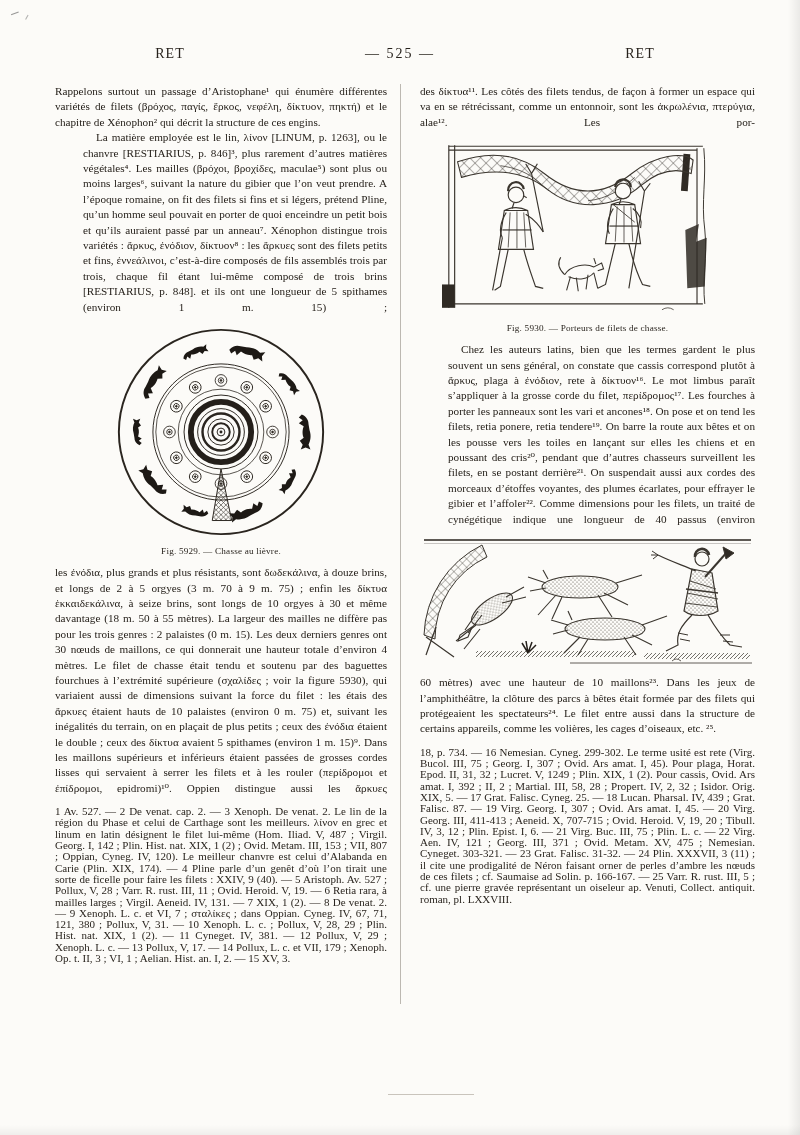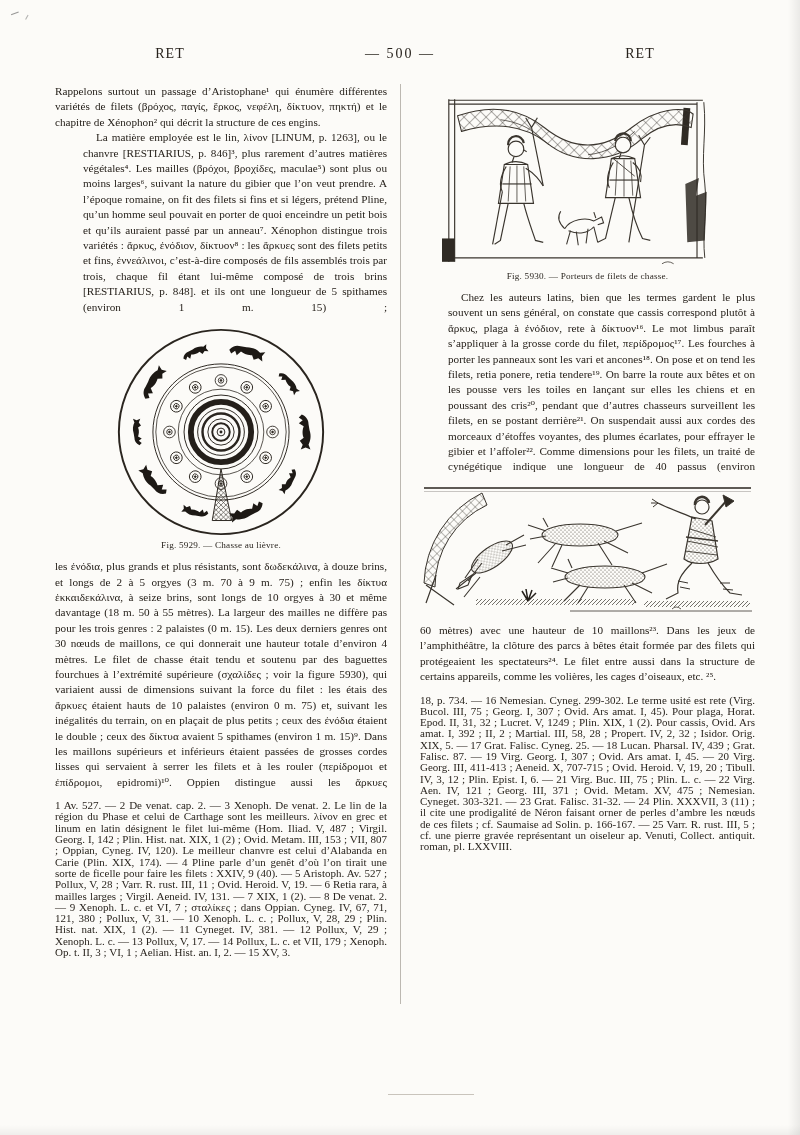--- a/index.html
+++ b/index.html
@@ -20,21 +20,21 @@
   .rh-right{position:absolute;left:640px;transform:translateX(-50%);}
   .columns{position:absolute;top:84px;left:55px;width:700px;display:flex;gap:33px;}
   .col{width:339px;}
   .column-rule{position:absolute;left:400px;top:84px;width:1px;height:920px;
     background:#9a948a;opacity:.65;}
   p.body-text{margin:0;font-size:11.2px;line-height:15.4px;text-align:justify;
     hyphens:none;}
   p.indent{text-indent:13px;margin-left:28px;}
   p.cont{text-align-last:justify;}
   .figure-block{text-align:center;margin:10px 0 8px 0;}
-  .fig-caption{font-size:9.2px;line-height:12px;color:#2b2620;margin-top:0;
+  .fig-caption{font-size:9.2px;line-height:12px;color:#2b2620;margin-top:6px;
     letter-spacing:.2px;}
   .footnotes{margin-top:10px;font-size:11px;line-height:11.3px;text-align:justify;
     color:#2a251f;}
   svg{display:block;margin:0 auto;}
   .bottom-mark{position:absolute;left:388px;top:1094px;width:86px;height:1px;
     background:#c9c4bc;}
   .speck-a{position:absolute;left:10px;top:8px;width:8px;height:5px;
     border-bottom:1.5px solid #555;transform:rotate(-20deg);opacity:.6;}
   .speck-b{position:absolute;left:26px;top:16px;width:5px;height:5px;
     border-left:1.5px solid #666;transform:rotate(30deg);opacity:.5;}
@@ -42,21 +42,21 @@
 </head>
 <body>
 
 <div class="page">
 
   <div class="speck-a"></div>
   <div class="speck-b"></div>
 
   <div class="running-head">
     <span class="rh-left">RET</span>
-    <span class="rh-center">— 500 —</span>
+    <span class="rh-center">— 525 —</span>
     <span class="rh-right">RET</span>
   </div>
 
   <div class="column-rule"></div>
 
   <div class="columns">
 
     <div class="col">
       <p class="body-text">Rappelons surtout un passage d’Aristophane¹ qui énumère différentes variétés de filets (βρόχος, παγίς, ἕρκος, νεφέλη, δίκτυον, πηκτή) et le chapitre de Xénophon² qui décrit la structure de ces engins.</p>
       <p class="body-text indent cont">La matière employée est le lin, λίνον [LINUM, p. 1263], ou le chanvre [RESTIARIUS, p. 846]³, plus rarement d’autres matières végétales⁴. Les mailles (βρόχοι, βροχίδες, maculae⁵) sont plus ou moins larges⁶, suivant la nature du gibier que l’on veut prendre. A l’époque romaine, on fit des filets si fins et si légers, prétend Pline, qu’un homme seul pouvait en porter de quoi enceindre un petit bois et qu’ils auraient passé par un anneau⁷. Xénophon distingue trois variétés : ἄρκυς, ἐνόδιον, δίκτυον⁸ : les ἄρκυες sont des filets petits et fins, ἐννεάλινοι, c’est-à-dire composés de fils assemblés trois par trois, chaque fil étant lui-même composé de trois brins [RESTIARIUS, p. 848]. et ils ont une longueur de 5 spithames (environ 1 m. 15) ;</p>
@@ -164,20 +164,21 @@
           <path d="M101,201 L110,148 L121,201 Z" fill="url(#p1x)" stroke="#2a251f" stroke-width="1"></path>
         </svg>
         <div class="fig-caption">Fig. 5929. — Chasse au lièvre.</div>
       </div>
 
       <p class="body-text cont">les ἐνόδια, plus grands et plus résistants, sont δωδεκάλινα, à douze brins, et longs de 2 à 5 orgyes (3 m. 70 à 9 m. 75) ; enfin les δίκτυα ἑκκαιδεκάλινα, à seize brins, sont longs de 10 orgyes à 30 et même davantage (18 m. 50 à 55 mètres). La largeur des mailles ne diffère pas pour les trois genres : 2 palaistes (0 m. 15). Les deux derniers genres ont 30 nœuds de maillons, ce qui donnerait une hauteur totale d’environ 4 mètres. Le filet de chasse était tendu et soutenu par des baguettes fourchues à l’extrémité supérieure (σχαλίδες ; voir la figure 5930), qui variaient aussi de dimensions suivant la force du filet : les étais des ἄρκυες étaient hauts de 10 palaistes (environ 0 m. 75) et, suivant les inégalités du terrain, on en plaçait de plus petits ; ceux des ἐνόδια étaient le double ; ceux des δίκτυα avaient 5 spithames (environ 1 m. 15)⁹. Dans les maillons supérieurs et inférieurs étaient passées de grosses cordes lisses qui servaient à serrer les filets et à les rouler (περίδρομοι et ἐπίδρομοι, epidromi)¹⁰. Oppien distingue aussi les ἄρκυες</p>
       <div class="footnotes">1 Av. 527. — 2 De venat. cap. 2. — 3 Xenoph. De venat. 2. Le lin de la région du Phase et celui de Carthage sont les meilleurs. λίνον en grec et linum en latin désignent le filet lui-même (Hom. Iliad. V, 487 ; Virgil. Georg. I, 142 ; Plin. Hist. nat. XIX, 1 (2) ; Ovid. Metam. III, 153 ; VII, 807 ; Oppian, Cyneg. IV, 120). Le meilleur chanvre est celui d’Alabanda en Carie (Plin. XIX, 174). — 4 Pline parle d’un genêt d’où l’on tirait une sorte de ficelle pour faire les filets : XXIV, 9 (40). — 5 Aristoph. Av. 527 ; Pollux, V, 28 ; Varr. R. rust. III, 11 ; Ovid. Heroid. V, 19. — 6 Retia rara, à mailles larges ; Virgil. Aeneid. IV, 131. — 7 XIX, 1 (2). — 8 De venat. 2. — 9 Xenoph. L. c. et VI, 7 ; σταλίκες ; dans Oppian. Cyneg. IV, 67, 71, 121, 380 ; Pollux, V, 31. — 10 Xenoph. L. c. ; Pollux, V, 28, 29 ; Plin. Hist. nat. XIX, 1 (2). — 11 Cyneget. IV, 381. — 12 Pollux, V, 29 ; Xenoph. L. c. — 13 Pollux, V, 17. — 14 Pollux, L. c. et VII, 179 ; Xenoph. Op. t. II, 3 ; VI, 1 ; Aelian. Hist. an. I, 2. — 15 XV, 3.</div>
     </div>
 
     <div class="col">
+      <p class="body-text cont">des δίκτυα¹¹. Les côtés des filets tendus, de façon à former un espace qui va en se rétrécissant, comme un entonnoir, sont les ἀκρωλένια, πτερύγια, alae¹². Les por-</p>
 
       <div class="figure-block">
 
         <svg width="292" height="176" viewBox="0 0 300 180">
           <defs>
             <pattern id="p2net" width="8" height="8" patternUnits="userSpaceOnUse" patternTransform="rotate(45)">
               <path d="M0,0 H8 M0,0 V8" stroke="#3a352e" stroke-width="0.8" fill="none"></path>
             </pattern>
           </defs>
           <g fill="none" stroke="#3a352e" stroke-width="1.2">

